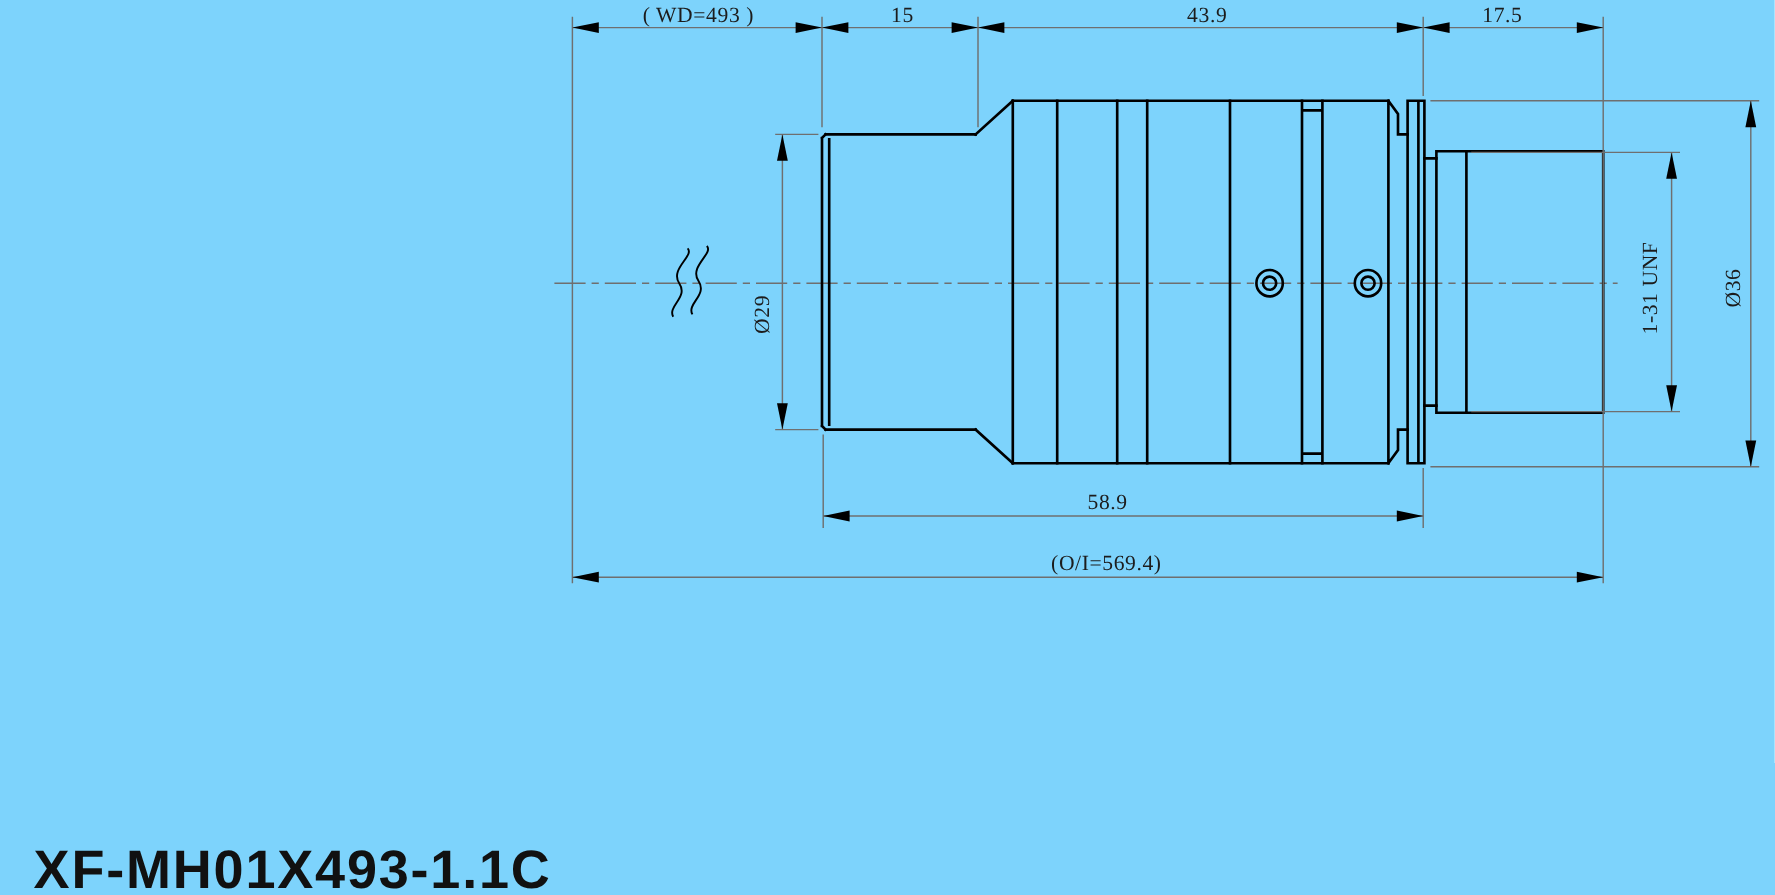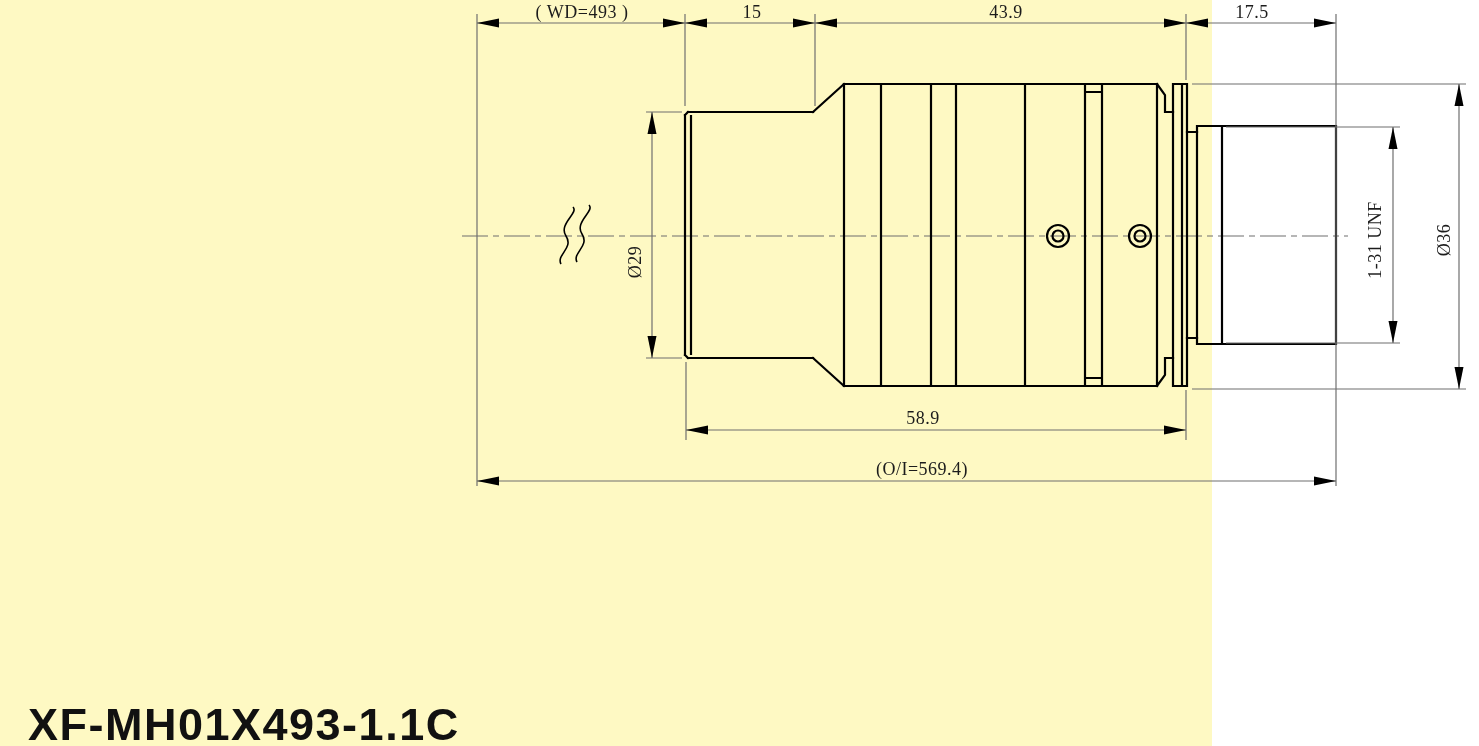--- a/index.html
+++ b/index.html
@@ -6,23 +6,23 @@
     margin: 0;
     padding: 0;
     background: #ffffff;
     width: 1479px;
     height: 746px;
     overflow: hidden;
     font-family: "Liberation Serif", serif;
   }
   .stage {
     position: relative;
-    width: 1212px;
+    width: 1479px;
     height: 746px;
-    background: #fef9c3;
+    background: #7dd3fc;
   }
   svg { display: block; }
   .dim-text {
     font-family: "Liberation Serif", serif;
     font-size: 18px;
     fill: #1c1c1c;
     letter-spacing: 0.5px;
   }
   .title-text {
     font-family: "Liberation Sans", sans-serif;

